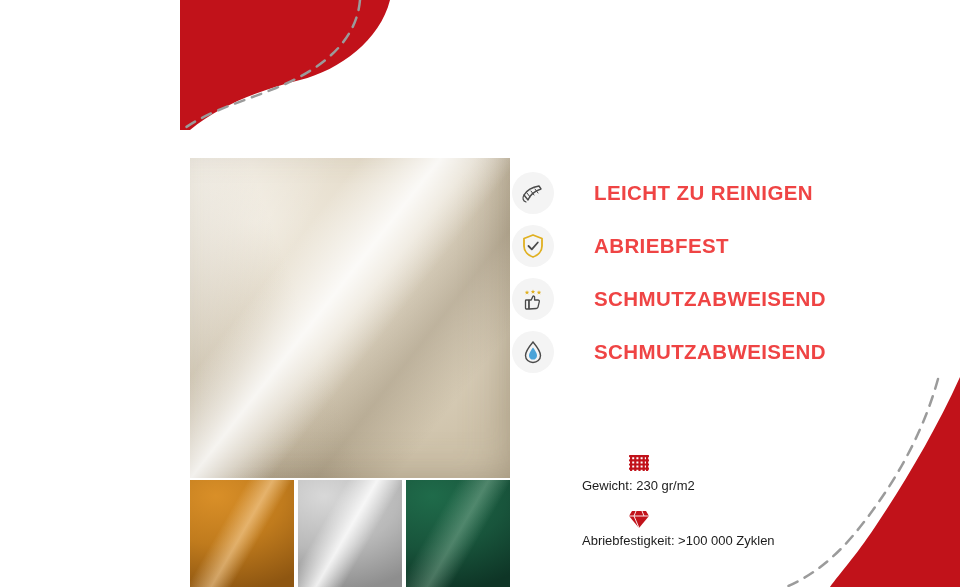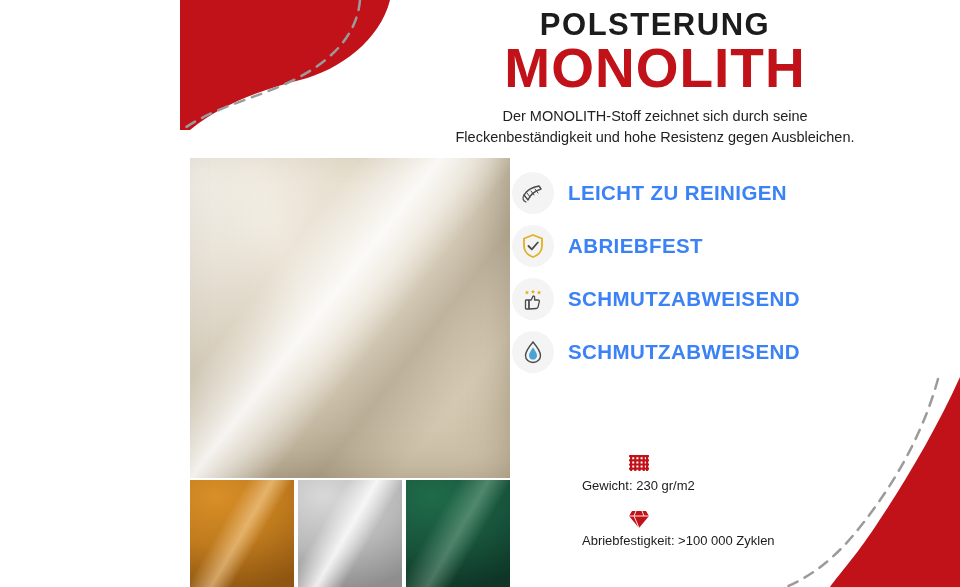--- a/index.html
+++ b/index.html
@@ -141,22 +141,23 @@
     background: #f4f4f4;
     display: flex;
     align-items: center;
     justify-content: center;
     margin-right: 14px;
   }
   .feature-label {
     font-size: 20.5px;
     font-weight: bold;
     letter-spacing: 0.4px;
-    color: #3b82f6;
+    color: #ef4444;
     white-space: nowrap;
+    margin-left: 26px;
   }
 
   
   .specs {
     position: absolute;
     left: 512px;
     top: 452px;
     width: 420px;
   }
   .spec {
@@ -189,28 +190,20 @@
     </svg>
   </div>
 
   <div class="corner-br">
     <svg width="260" height="210" viewBox="0 0 260 210">
       <path d="M260,0 C235,55 205,105 175,150 C155,180 140,196 130,210 L260,210 Z" fill="#c1121a"></path>
       <path d="M238,2 C222,60 192,110 160,150 C135,182 110,200 86,210" fill="none" stroke="#9b9b9b" stroke-width="2.5" stroke-dasharray="10 8" stroke-linecap="round"></path>
     </svg>
   </div>
 
-  <div class="header">
-    <div class="kicker">POLSTERUNG</div>
-    <div class="title">MONOLITH</div>
-    <div class="subtitle">
-      <div>Der MONOLITH-Stoff zeichnet sich durch seine</div>
-      <div>Fleckenbeständigkeit und hohe Resistenz gegen Ausbleichen.</div>
-    </div>
-  </div>
 
   <div class="photo-main">
     <div class="fold"></div>
   </div>
 
   <div class="swatches">
     <div class="swatch sw-amber"></div>
     <div class="swatch sw-grey"></div>
     <div class="swatch sw-green"></div>
   </div>

